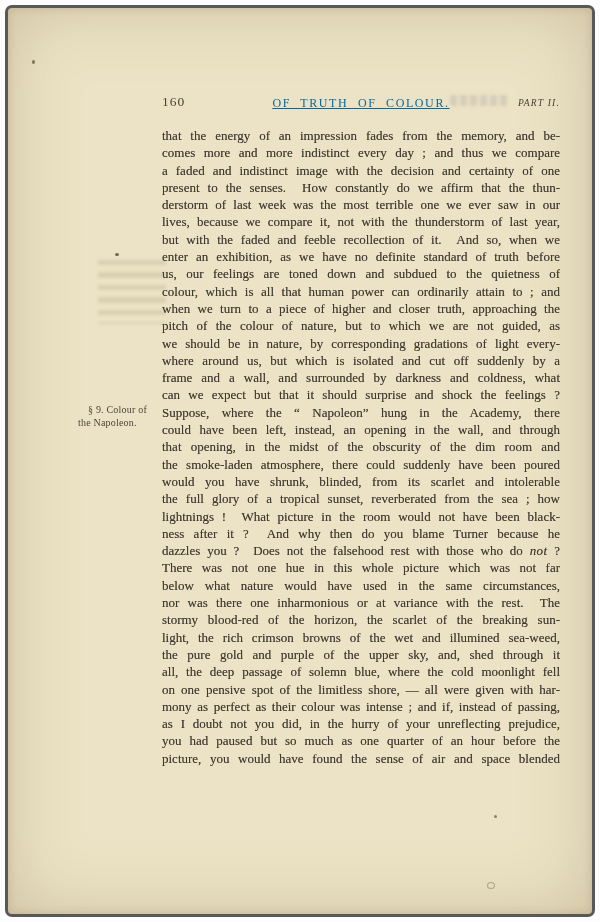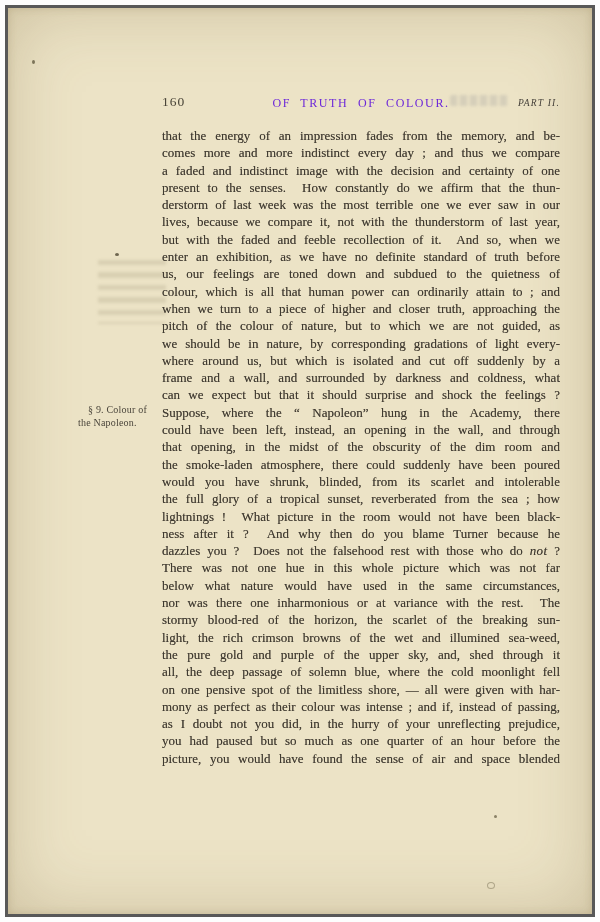--- a/index.html
+++ b/index.html
@@ -9,36 +9,36 @@
     --faint:#8d856c;
   }
   html,body{margin:0;padding:0;background:#fdfdfd;}
   body{
     width:600px;height:922px;position:relative;overflow:hidden;
     font-family:"Liberation Serif", serif;
   }
   .scan{
     position:absolute;left:5px;top:5px;right:5px;bottom:5px;
     border:3px solid var(--frame);
-    border-radius:0;
+    border-radius:7px;
     background:var(--paper);
     box-shadow: inset 0 0 70px rgba(124,103,60,0.28), inset 0 0 8px rgba(124,103,60,0.25);
   }
   .paper{position:absolute;left:0;top:0;right:0;bottom:0;color:var(--ink);}
   
   .header{
     position:absolute;left:154px;top:86px;width:398px;height:16px;
   }
   .pagenum{
     position:absolute;left:0;top:0;
     font-size:13.5px;letter-spacing:1px;color:#494438;
   }
   .running{
     position:absolute;left:0;right:0;top:2px;text-align:center;
-    font-size:12px;letter-spacing:1.6px;word-spacing:5px;color:#6d28d9;
+    font-size:12px;letter-spacing:1.6px;word-spacing:5px;color:#0369a1;text-decoration:underline;
   }
   .part{
     position:absolute;right:0;top:4px;
     font-size:9.5px;letter-spacing:1.2px;color:#46413a;font-style:italic;
   }
   
   .margin-note{
     position:absolute;left:70px;top:396px;width:86px;
     font-size:10px;line-height:12.5px;color:#4a453b;
     letter-spacing:0.2px;

